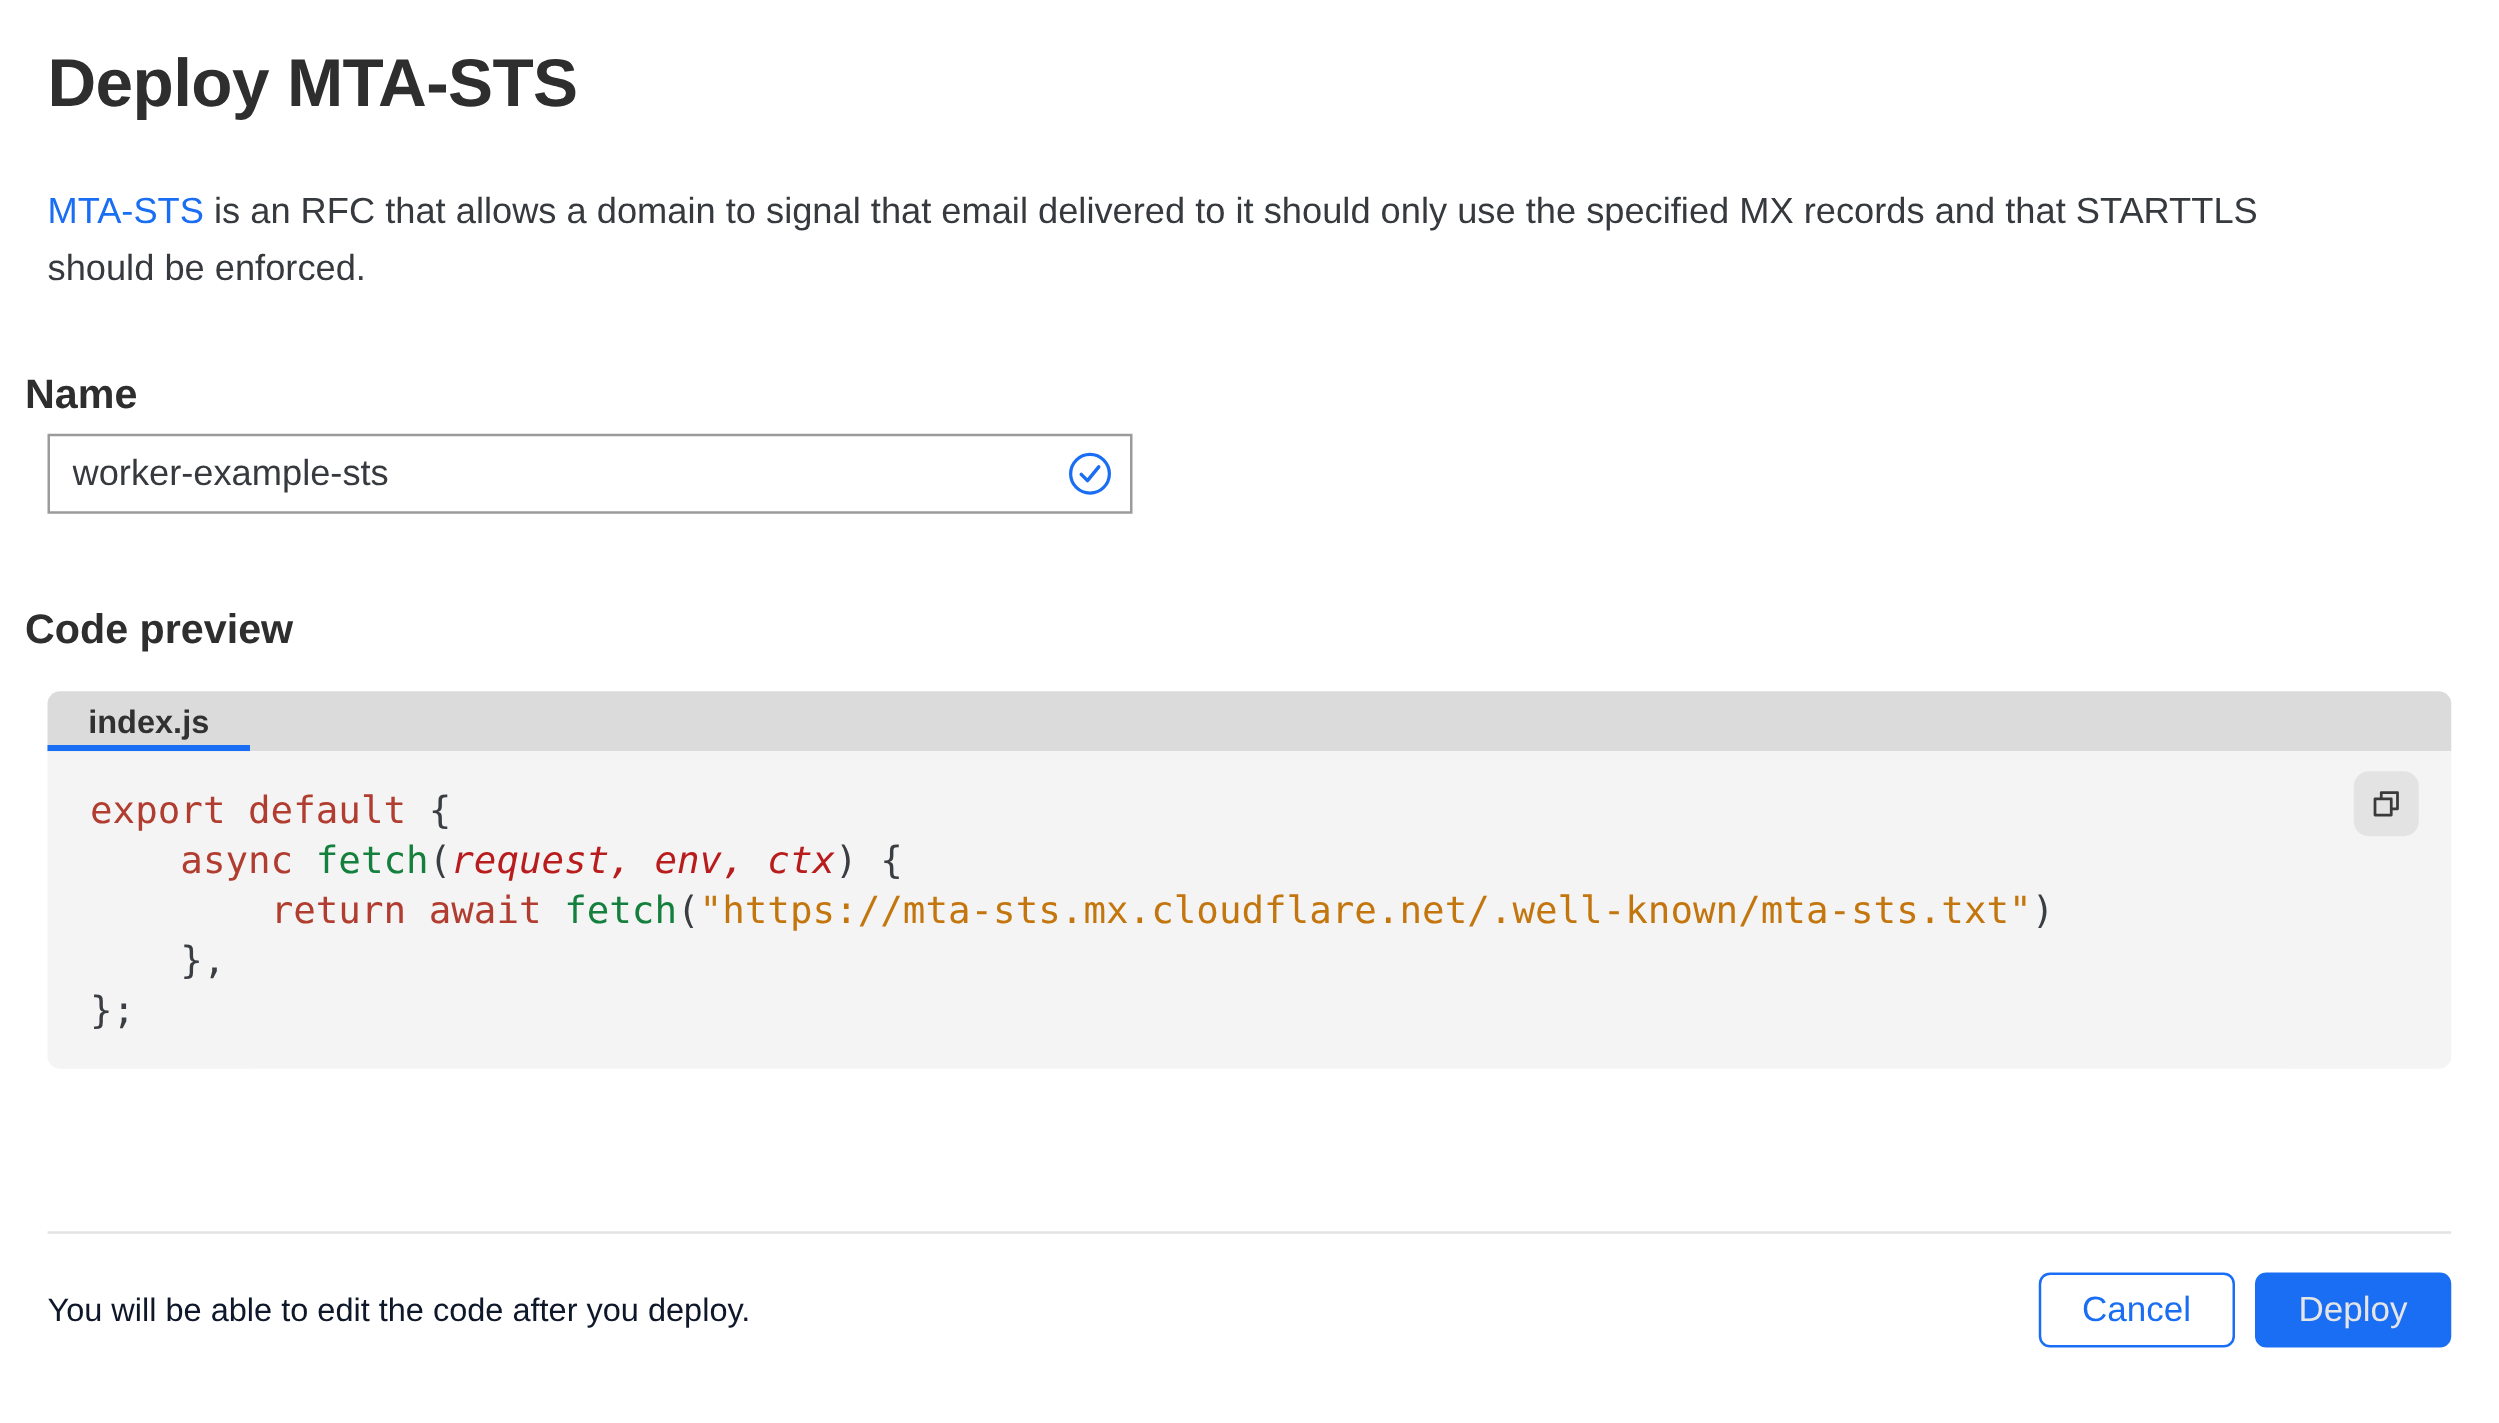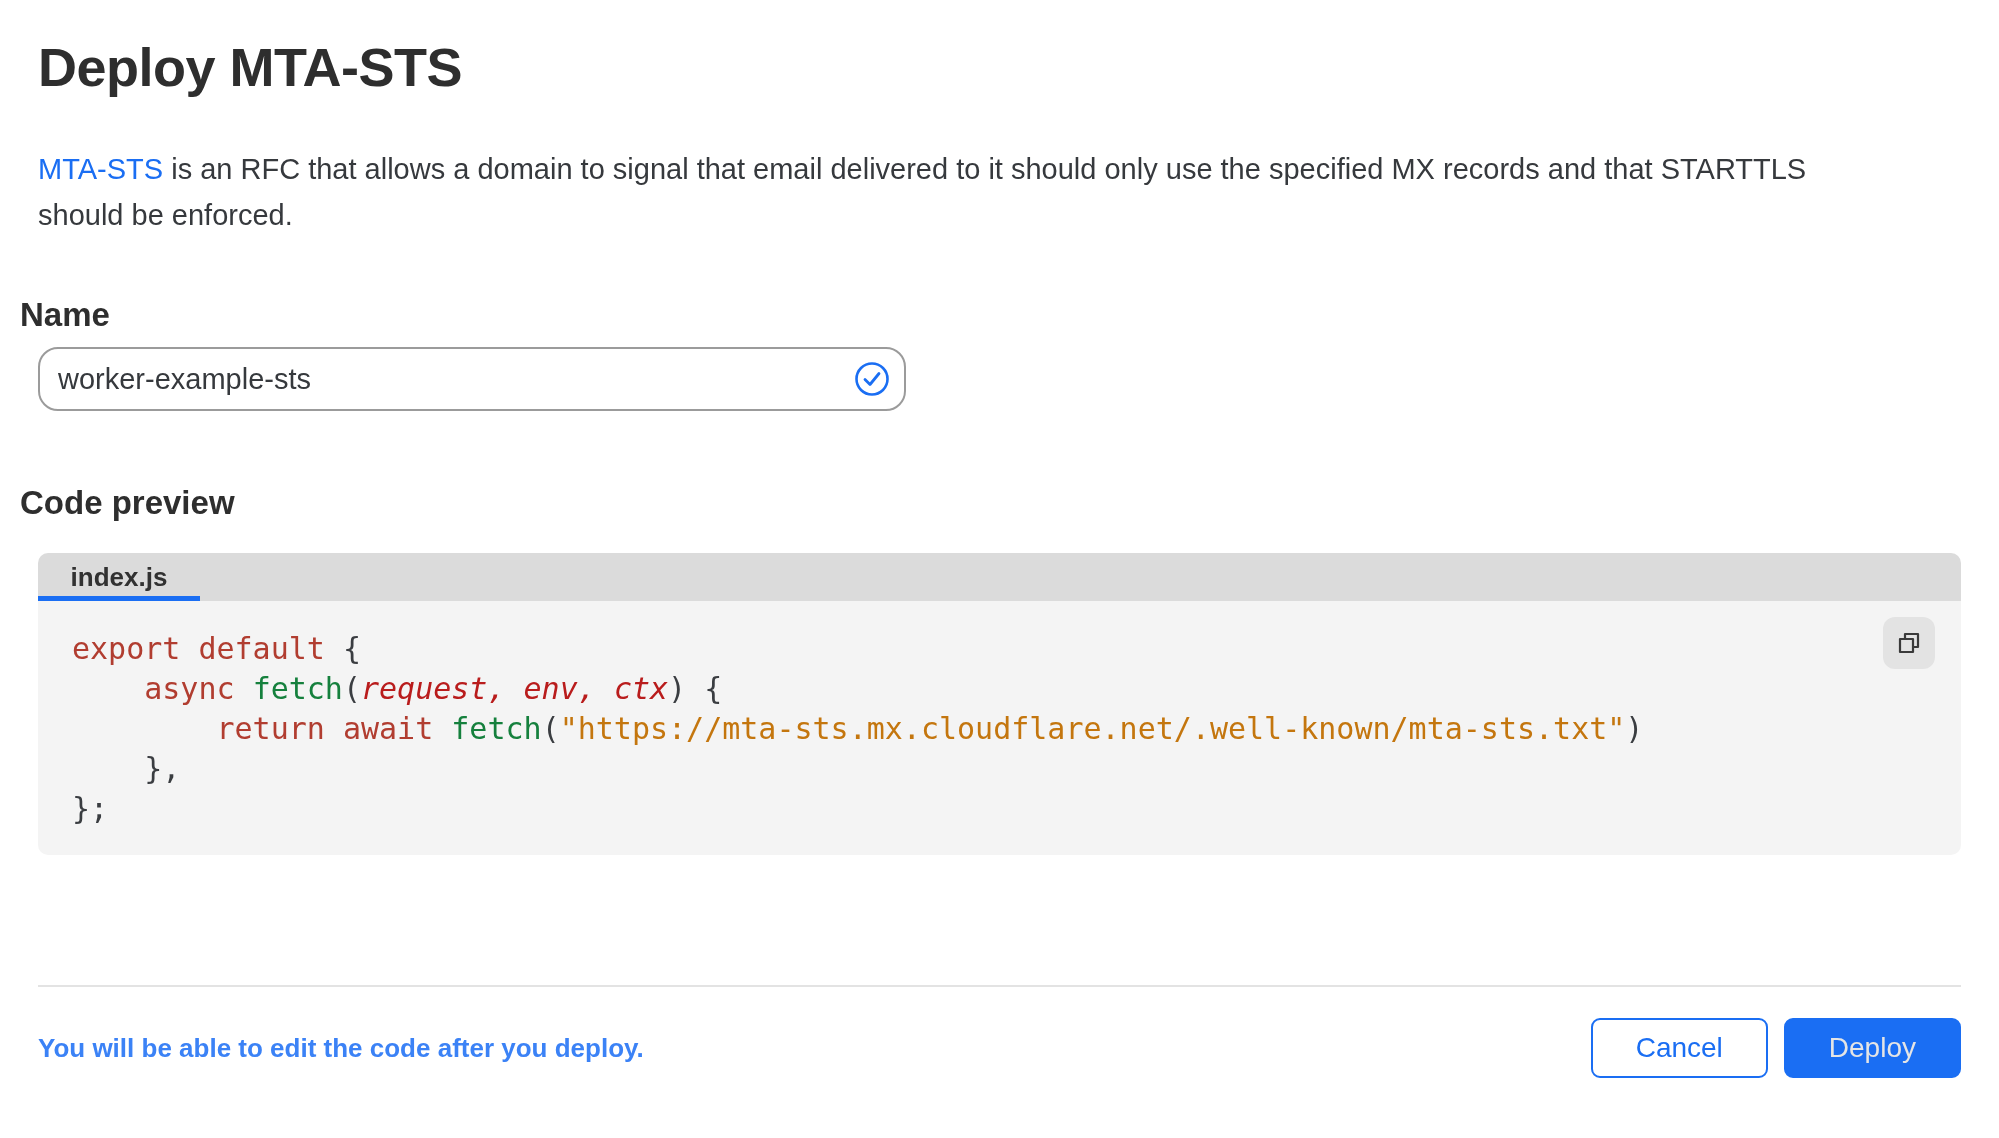--- a/index.html
+++ b/index.html
@@ -28,21 +28,21 @@
     position: absolute; left: 20px;
     font-size: 33px; font-weight: 700; color: #2e2e2e;
   }
   .name-label { top: 296px; }
   .name-input-wrap {
     position: absolute; left: 38px; top: 347px;
     width: 868px; height: 64px;
   }
   .name-input {
     width: 100%; height: 100%;
-    border: 2px solid #9b9b9b; border-radius: 20px;
+    border: 2px solid #9b9b9b; border-radius: 0;
     font-family: "Liberation Sans", sans-serif;
     font-size: 29px; color: #36393d;
     padding: 0 70px 0 18px; background: #fff; outline: none;
   }
   .check-icon {
     position: absolute; right: 16px; top: 14px;
     width: 36px; height: 36px; pointer-events: none;
   }
   .code-label { top: 484px; }
   .code-panel {
@@ -88,26 +88,26 @@
   }
   .divider {
     position: absolute; left: 38px; top: 985px;
     width: 1923px; height: 2px; background: #e3e3e3;
   }
   .footer {
     position: absolute; left: 38px; top: 1014px;
     width: 1923px; height: 68px;
     display: flex; align-items: center; justify-content: space-between;
   }
-  .footer-note { font-size: 26px; color: #3b82f6; font-weight: bold; }
+  .footer-note { font-size: 26px; color: #0f172a; }
   .footer-actions { display: flex; gap: 16px; }
   .btn {
     height: 60px; border-radius: 9px;
     font-family: "Liberation Sans", sans-serif;
-    font-size: 28px; padding: 0 43px; cursor: pointer;
+    font-size: 28px; padding: 0 33px; cursor: pointer;
     display: flex; align-items: center; justify-content: center;
   }
   .btn-cancel {
     background: #ffffff; color: #1a6ef3;
     border: 2px solid #1a6ef3;
   }
   .btn-deploy {
     background: #1a6ef3; color: #e5e5e5;
     border: 2px solid #1a6ef3;
   }

